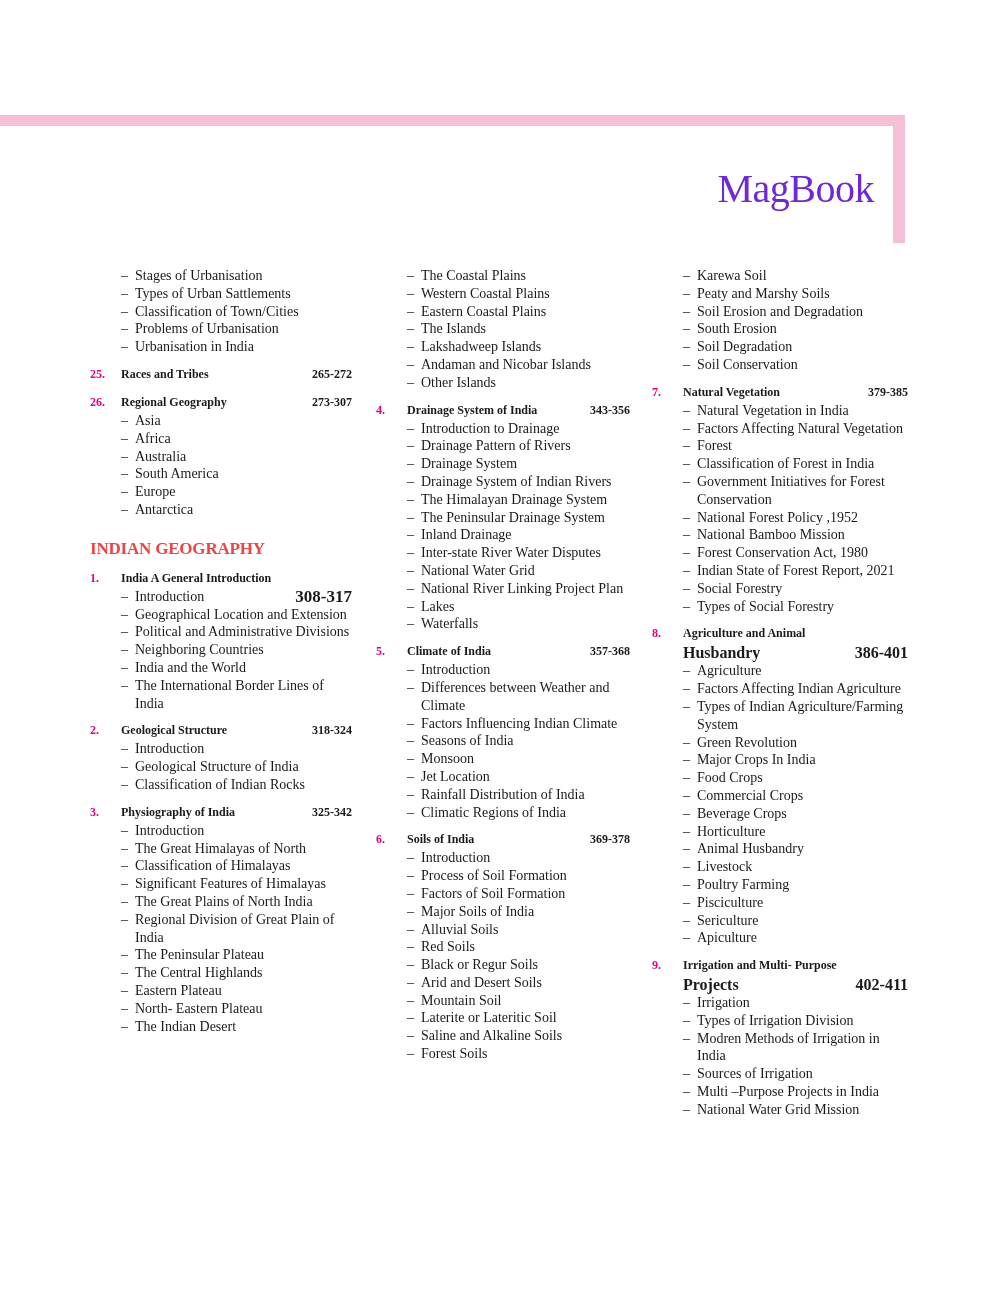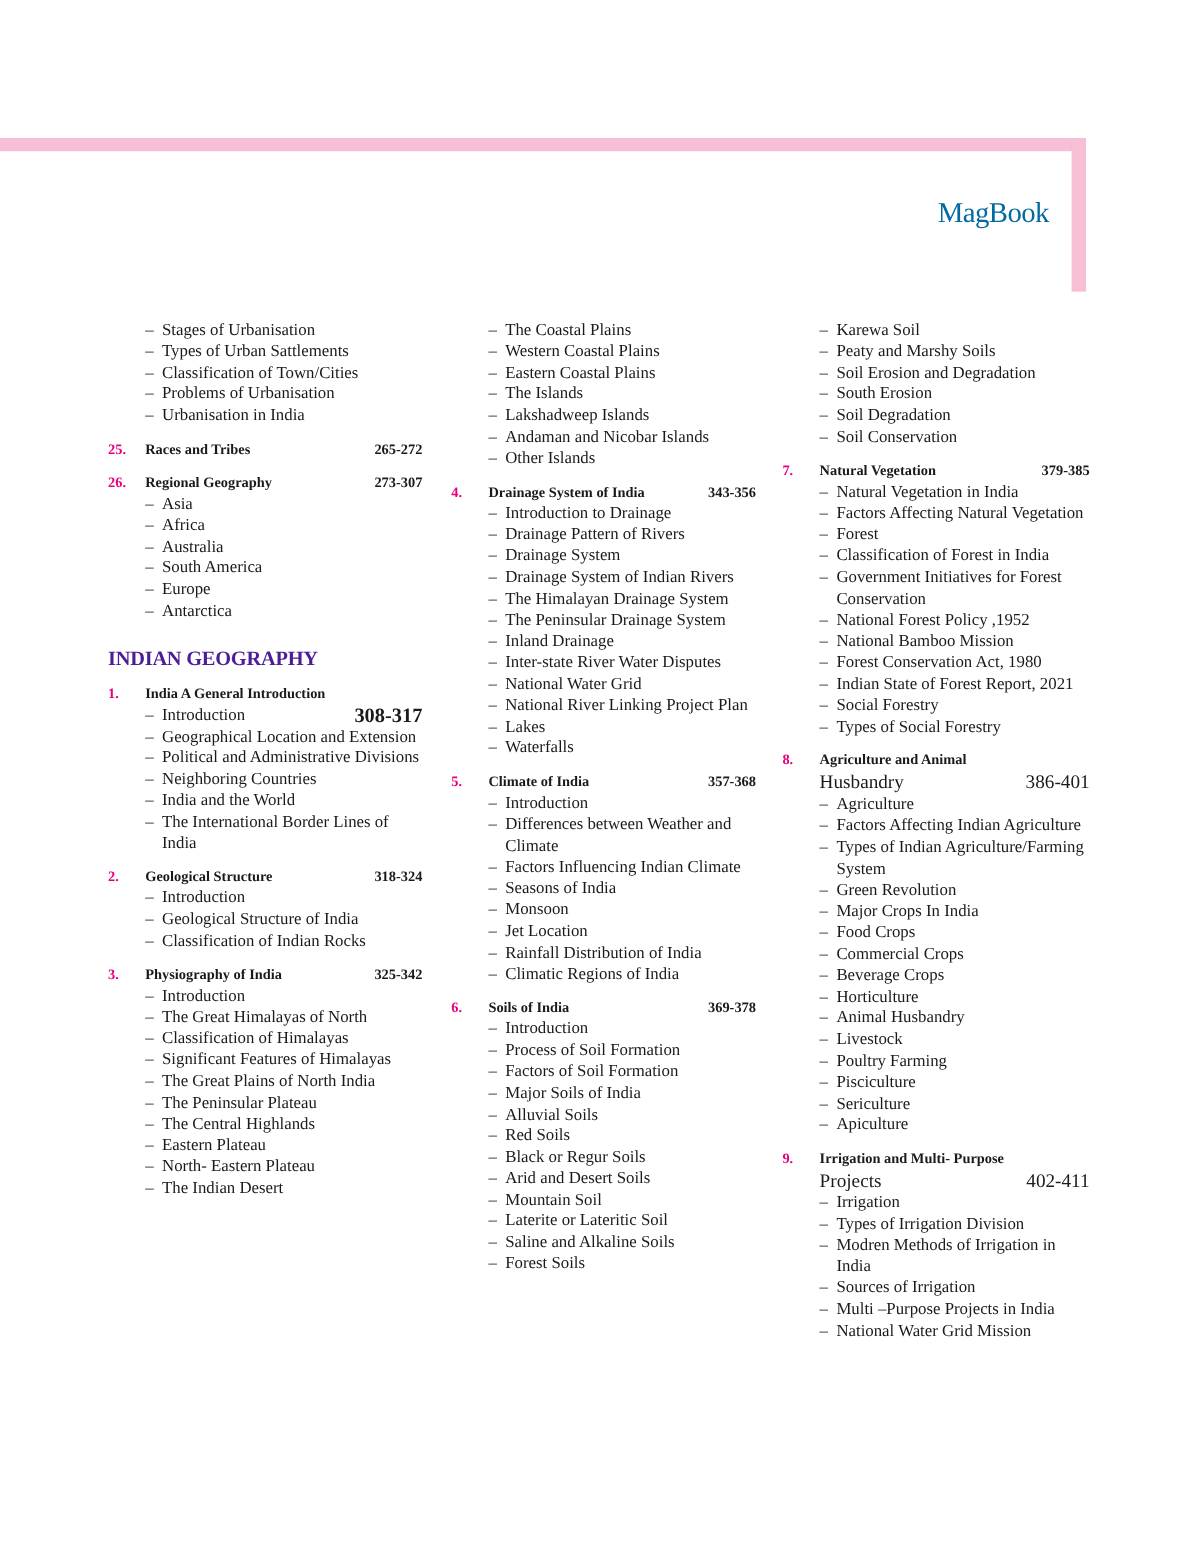--- a/index.html
+++ b/index.html
@@ -1,37 +1,37 @@
 <!DOCTYPE html>
 <html><head>
 <meta charset="utf-8">
 <style>
   html, body { margin: 0; padding: 0; background: #ffffff; }
   body { width: 1000px; height: 1303px; position: relative; overflow: hidden;
          font-family: "Liberation Serif", "DejaVu Serif", serif; color: #1a1a1a; }
   .frame-top { position: absolute; left: 0; top: 115px; width: 905px; height: 11px; background: #f6bfd6; }
   .frame-right { position: absolute; left: 893px; top: 115px; width: 12px; height: 128px; background: #f6bfd6; }
-  .brand { position: absolute; right: 126px; top: 165px; font-size: 24px; color: #0369a1;
+  .brand { position: absolute; right: 126px; top: 165px; font-size: 40px; color: #6d28d9;
            font-family: "Liberation Serif", "DejaVu Serif", serif; letter-spacing: -0.5px; }
   .col { position: absolute; top: 267px; }
   .col1 { left: 90px; width: 262px; }
   .col2 { left: 376px; width: 254px; }
   .col3 { left: 652px; width: 256px; }
   .chapter { margin-bottom: 9px; }
   .chapter.cont { margin-bottom: 9px; }
   .ch-head { display: flex; align-items: baseline; font-weight: bold; font-size: 12px; line-height: 19px; }
   .ch-num { width: 31px; color: #e6007e; text-align: left; flex: none; }
   .ch-title { flex: 1; }
   .ch-pages { flex: none; text-align: right; }
-  .ch-head2 { display: flex; font-weight: normal; font-size: 16px; line-height: 19px; padding-left: 31px; justify-content: center; }
+  .ch-head2 { display: flex; font-weight: bold; font-size: 16px; line-height: 19px; padding-left: 31px; justify-content: center; }
   .items { list-style: none; margin: 0; padding: 0 0 0 31px; }
   .items li { position: relative; padding-left: 14px; font-size: 14px; line-height: 17.8px; }
   .items li::before { content: "–"; position: absolute; left: 0; top: 0; }
   .items li .pg { position: absolute; right: 0; top: 0; font-weight: bold; font-size: 17px; }
-  .section-title { color: #4c1d95; font-weight: bold; font-size: 17px; margin: 20px 0 10px 0; letter-spacing: -0.2px; }
+  .section-title { color: #ef4444; font-weight: bold; font-size: 17px; margin: 20px 0 10px 0; letter-spacing: -0.2px; }
 </style>
 </head>
 <body>
 
 <div class="frame-top"></div>
 <div class="frame-right"></div>
 <div class="brand">MagBook</div>
 
 <div class="col col1">
   <div class="chapter cont">
@@ -97,20 +97,21 @@
       <span class="ch-num">3.</span>
       <span class="ch-title">Physiography of India</span>
       <span class="ch-pages">325-342</span>
     </div>
     <ul class="items">
         <li><span>Introduction</span></li>
         <li><span>The Great Himalayas of North</span></li>
         <li><span>Classification of Himalayas</span></li>
         <li><span>Significant Features of Himalayas</span></li>
         <li><span>The Great Plains of North India</span></li>
+        <li><span>Regional Division of Great Plain of India</span></li>
         <li><span>The Peninsular Plateau</span></li>
         <li><span>The Central Highlands</span></li>
         <li><span>Eastern Plateau</span></li>
         <li><span>North- Eastern Plateau</span></li>
         <li><span>The Indian Desert</span></li>
       </ul>
   </div>
 </div>
 
 <div class="col col2">

